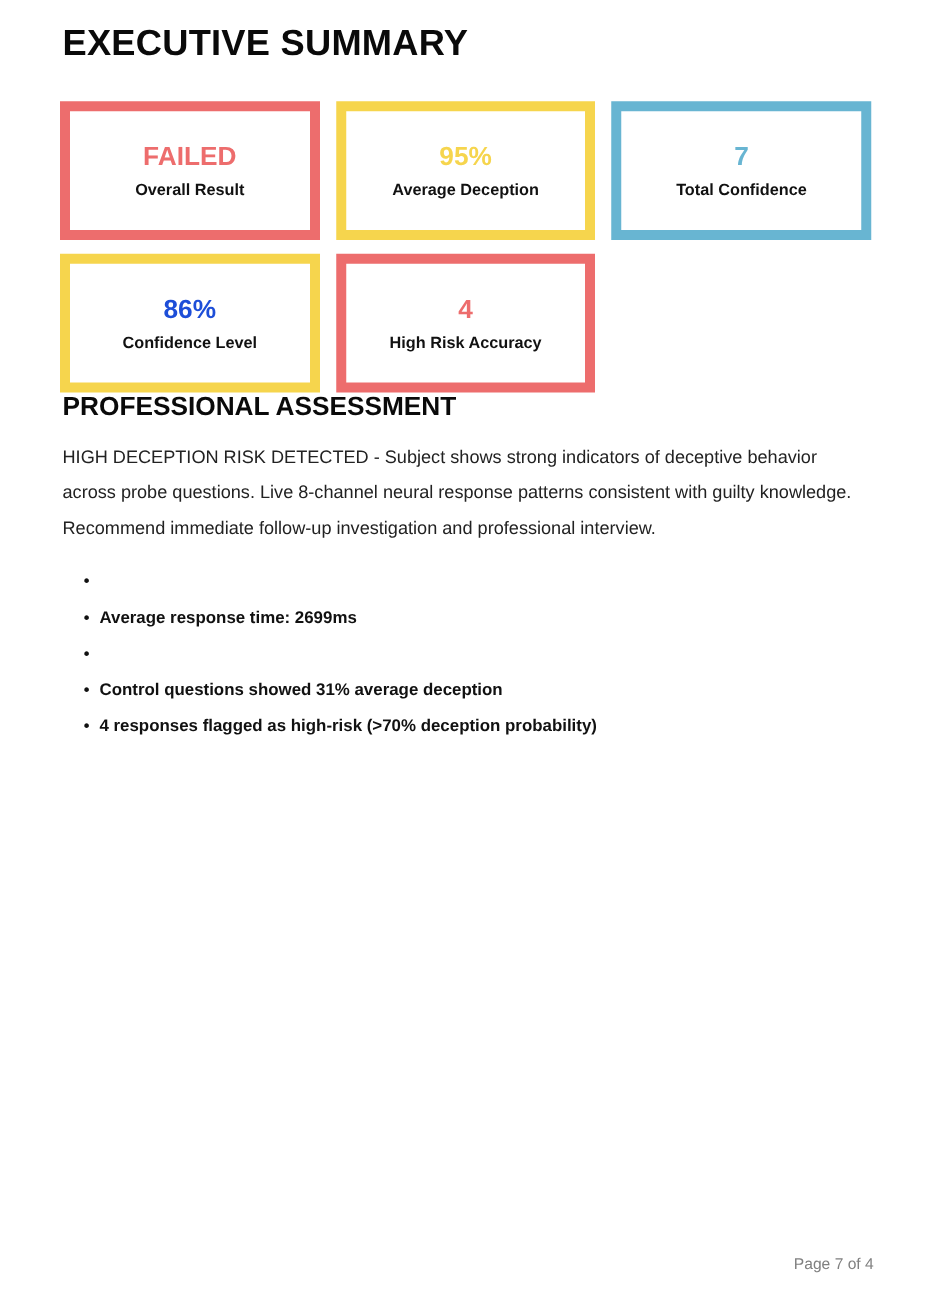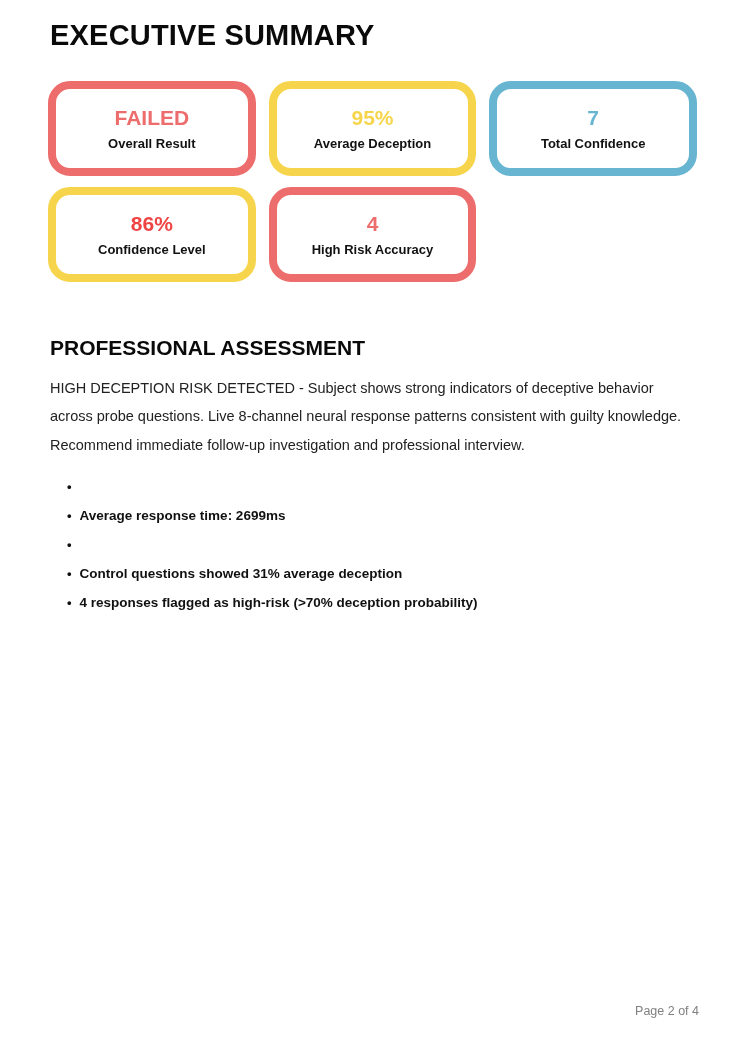--- a/index.html
+++ b/index.html
@@ -1,15 +1,15 @@
 <!DOCTYPE html>
 <html><head>
 <meta charset="utf-8">
 <style>
-  * { margin: 0; padding: 0; box-sizing: border-box; border-radius: 22px; }
+  * { margin: 0; padding: 0; box-sizing: border-box; }
   html, body { background: #ffffff; }
   body {
     font-family: "Liberation Sans", "DejaVu Sans", sans-serif;
     color: #000;
   }
   .page {
     position: relative;
     width: 743px;
     height: 1044px;
     background: #ffffff;
@@ -25,21 +25,21 @@
   }
   .metrics-grid {
     margin-top: 29px;
     margin-left: -2px;
     width: 649px;
     display: grid;
     grid-template-columns: repeat(3, 1fr);
     gap: 11px 13px;
   }
   .metric-card {
-    height: 95px;
+    height: 111px;
     background: #ffffff;
     border: 8px solid #ccc;
     display: flex;
     flex-direction: column;
     align-items: center;
     justify-content: center;
     gap: 9px;
   }
   .metric-value {
     font-size: 21px;
@@ -51,21 +51,21 @@
     font-weight: 700;
     color: #111;
     line-height: 1;
   }
   .section-heading {
     font-size: 21px;
     font-weight: 700;
     color: #0a0a0a;
     line-height: 1.1;
   }
-  .assessment-heading { margin-top: 54px; }
+  .assessment-heading { }
   .assessment-body {
     margin-top: 15px;
     max-width: 660px;
     font-size: 14.5px;
     line-height: 28.5px;
     font-weight: 400;
     color: #222;
   }
   .findings-heading { margin-top: 19px; }
   .findings-list {
@@ -108,21 +108,21 @@
     </div>
     <div class="metric-card" style="border-color: rgb(246, 213, 77);">
       <div class="metric-value" style="color: rgb(246, 213, 77);">95%</div>
       <div class="metric-label">Average Deception</div>
     </div>
     <div class="metric-card" style="border-color: rgb(104, 181, 210);">
       <div class="metric-value" style="color: rgb(104, 181, 210);">7</div>
       <div class="metric-label">Total Confidence</div>
     </div>
     <div class="metric-card" style="border-color: rgb(246, 213, 77);">
-      <div class="metric-value" style="color: #ef4444;">86%</div>
+      <div class="metric-value" style="color: #1d4ed8;">86%</div>
       <div class="metric-label">Confidence Level</div>
     </div>
     <div class="metric-card" style="border-color: rgb(237, 109, 109);">
       <div class="metric-value" style="color: rgb(237, 109, 109);">4</div>
       <div class="metric-label">High Risk Accuracy</div>
     </div>
   </div>
 
   <h2 class="section-heading assessment-heading">PROFESSIONAL ASSESSMENT</h2>
   <p class="assessment-body">HIGH DECEPTION RISK DETECTED - Subject shows strong indicators of deceptive behavior across probe questions. Live 8-channel neural response patterns consistent with guilty knowledge. Recommend immediate follow-up investigation and professional interview.</p>
@@ -141,15 +141,15 @@
     <li>
       <span class="bullet-dot">•</span>
       <span>Control questions showed 31% average deception</span>
     </li>
     <li>
       <span class="bullet-dot">•</span>
       <span>4 responses flagged as high-risk (&gt;70% deception probability)</span>
     </li>
   </ul>
 
-  <div class="page-footer">Page 2 of 4</div>
+  <div class="page-footer">Page 7 of 4</div>
 
 </div>
 
 </body></html>

